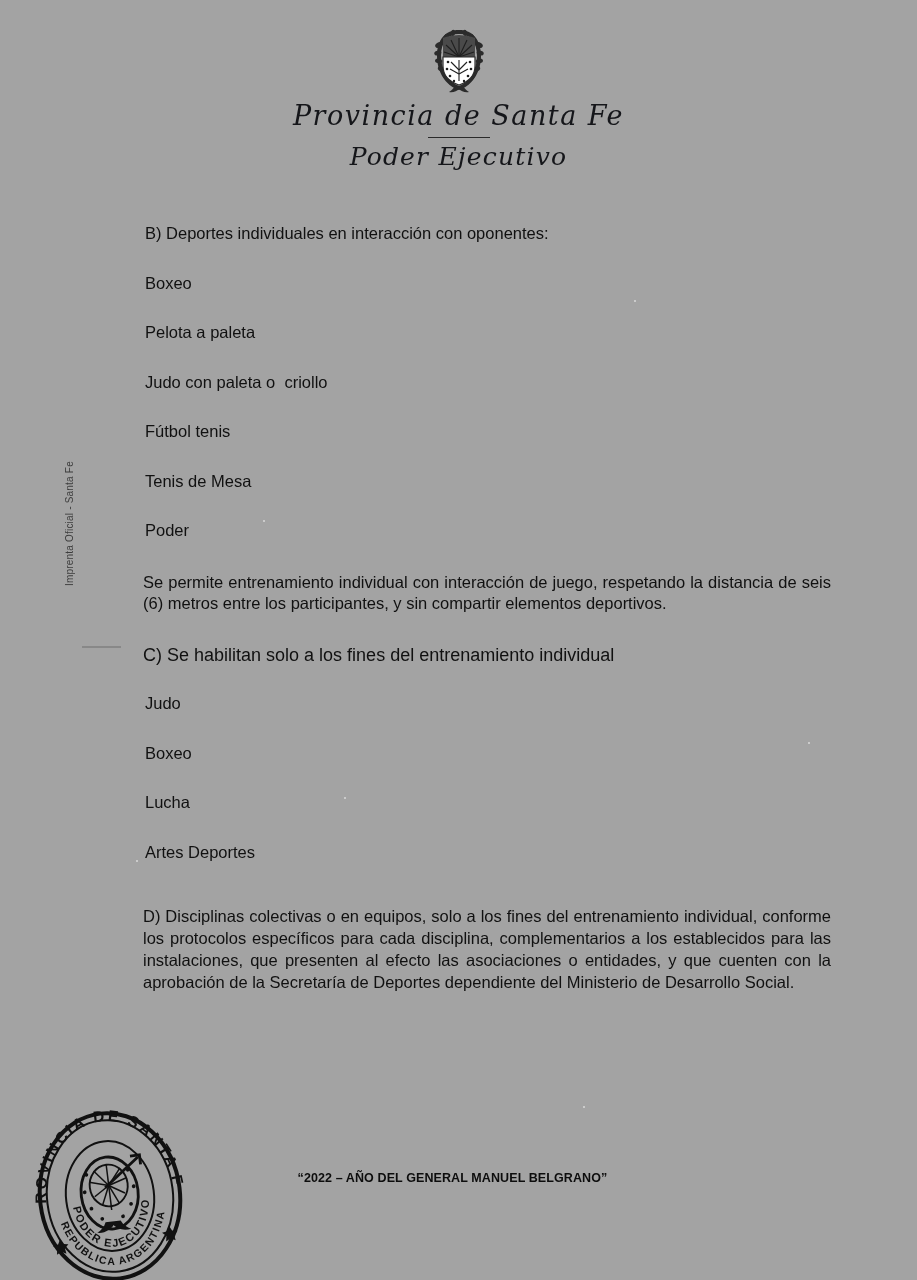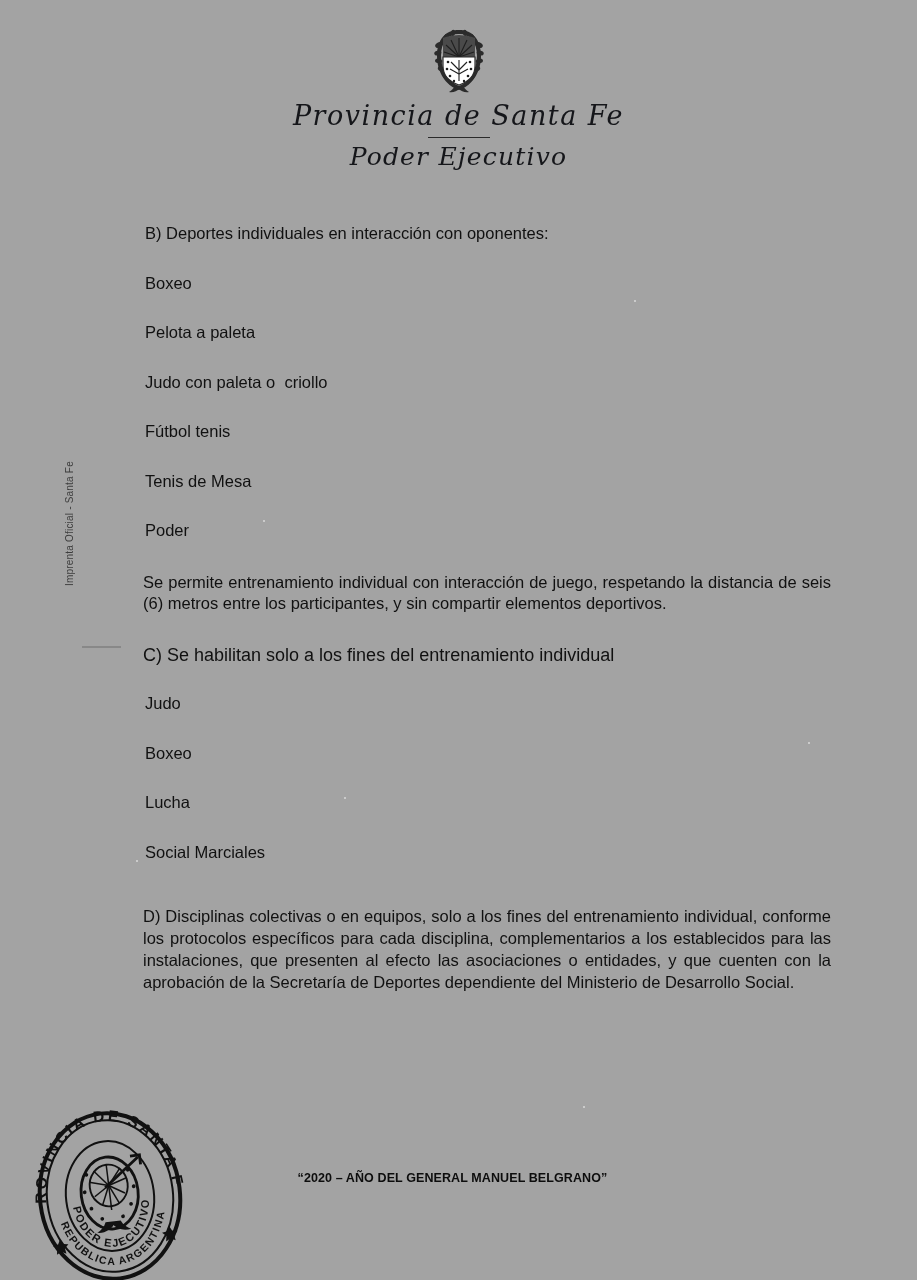--- a/index.html
+++ b/index.html
@@ -251,29 +251,29 @@
 
     <div class="gap-lg"></div>
 
     <p class="sec-head">C) Se habilitan solo a los fines del entrenamiento individual</p>
 
     <div class="gap-lg"></div>
 
     <p class="line">Judo</p>
     <p class="line">Boxeo</p>
     <p class="line">Lucha</p>
-    <p class="line">Social Marciales</p>
+    <p class="line">Artes Deportes</p>
 
     <div class="gap-sm"></div>
 
     <p class="para">D) Disciplinas colectivas o en equipos, solo a los fines del entrenamiento individual, conforme los protocolos específicos para cada disciplina, complementarios a los establecidos para las instalaciones, que presenten al efecto las asociaciones o entidades, y que cuenten con la aprobación de la Secretaría de Deportes dependiente del Ministerio de Desarrollo Social.</p>
   </div>
 
   <div class="footer">
-    <span class="footer-text">“2020 – AÑO DEL GENERAL MANUEL BELGRANO”</span>
+    <span class="footer-text">“2022 – AÑO DEL GENERAL MANUEL BELGRANO”</span>
   </div>
 
   <div class="seal">
     <svg viewBox="0 0 172 182" xmlns="http://www.w3.org/2000/svg">
       <defs>
         <path id="arcTop" d="M 22 98 A 64 78 0 0 1 150 98"></path>
         <path id="arcBotIn" d="M 48 100 A 38 46 0 0 0 124 100"></path>
         <path id="arcBotOut" d="M 32 100 A 54 64 0 0 0 140 100"></path>
       </defs>
       <g transform="rotate(-7 86 95)">

